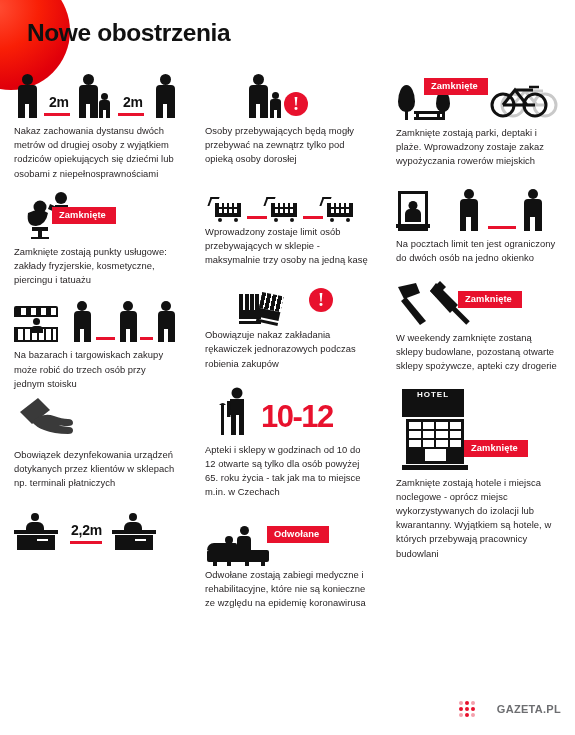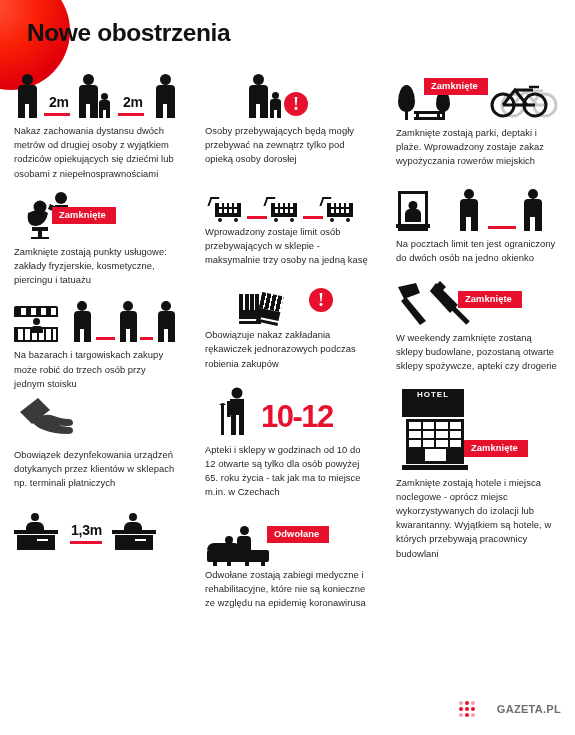--- a/index.html
+++ b/index.html
@@ -476,21 +476,21 @@
         </div>
         <div class="desk" style="left:98px;">
           <div class="worker">
               <div class="h"></div>
               <div class="b"></div>
             </div>
           <div class="top"></div>
             <div class="box"></div>
         </div>
         <div class="redbar" style="left:56px; width:32px; bottom:6px;"></div>
-        <div class="distlabel" style="left:57px; bottom:12px;">1,3m</div>
+        <div class="distlabel" style="left:57px; bottom:12px;">2,2m</div>
       </div>
     </div>
   </div>
 
   <div class="col">
 
     <div class="card">
       <div class="art">
         <div class="person" style="left:42px; width:22px; height:44px;">
           <div class="head" style="width:11px;height:11px;"></div>

